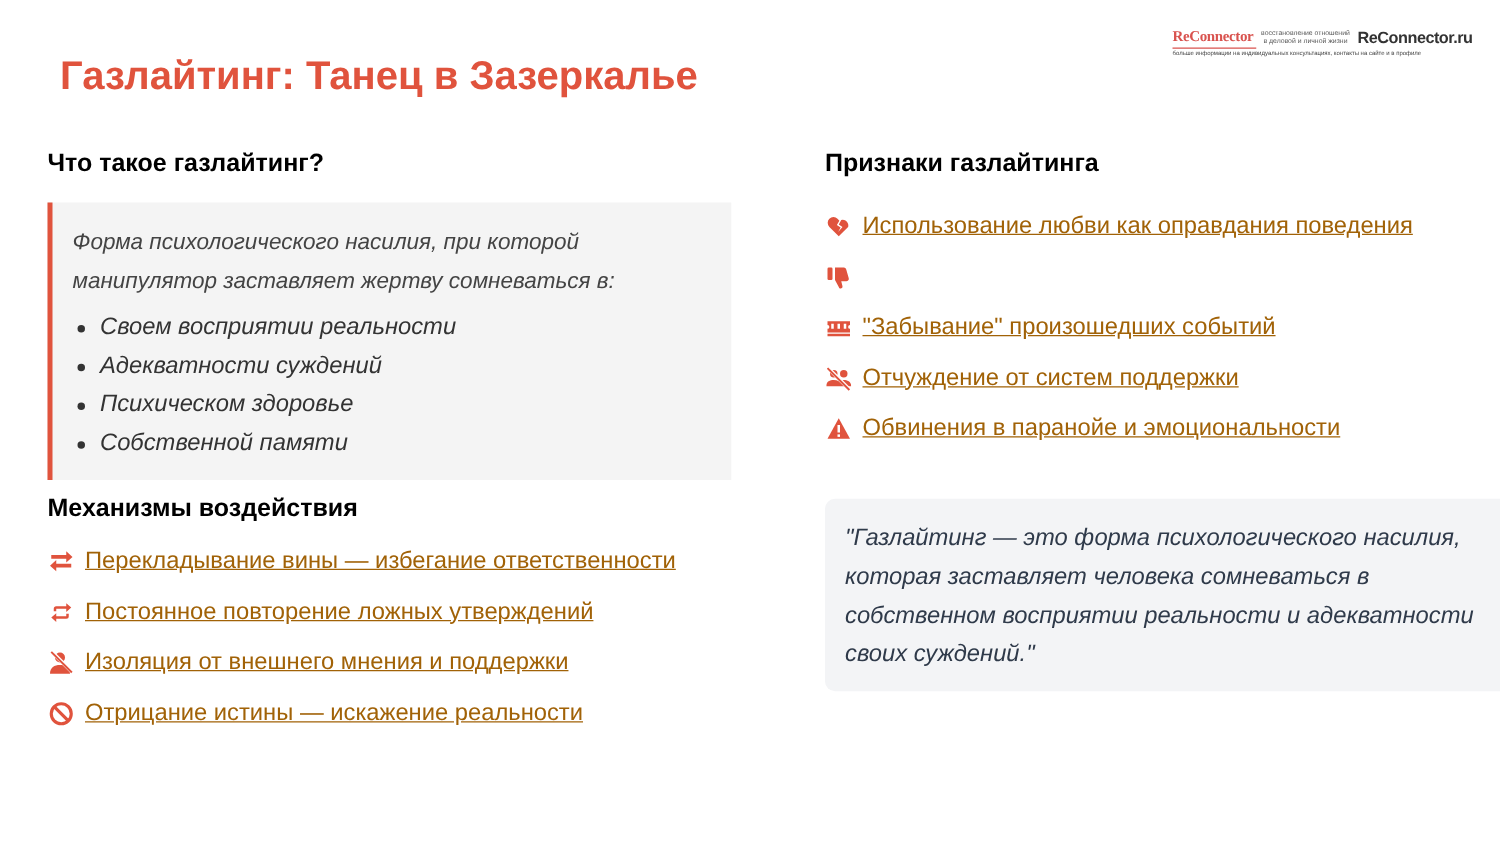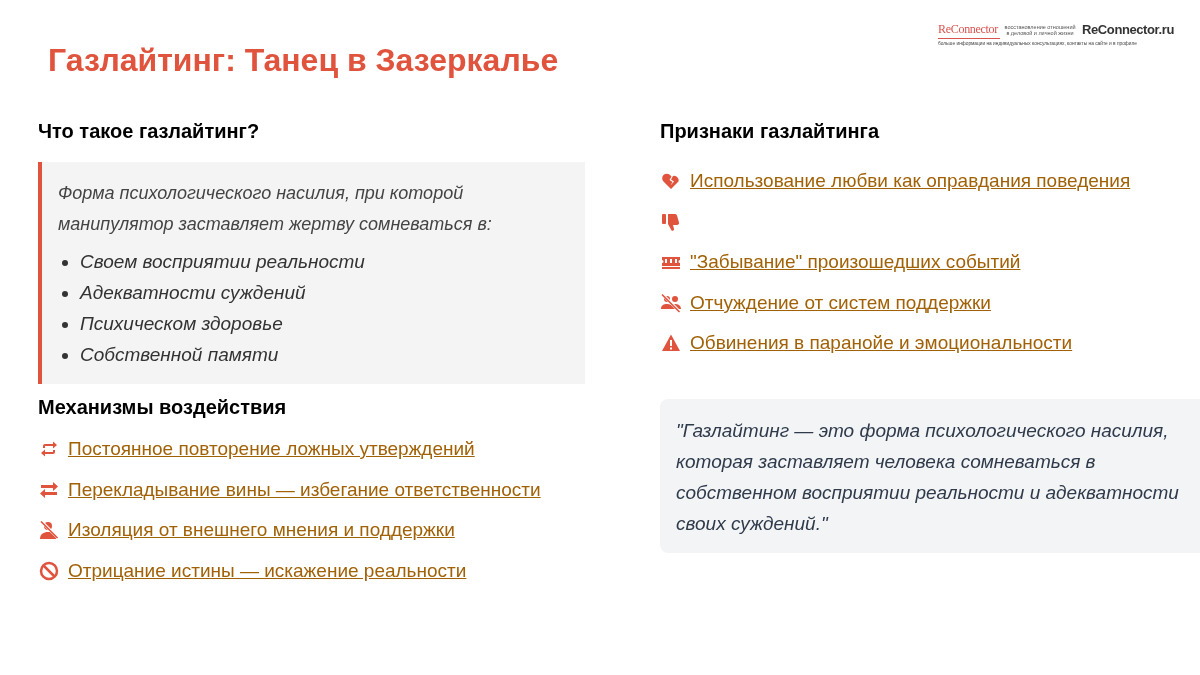--- a/index.html
+++ b/index.html
@@ -1,21 +1,21 @@
 <!DOCTYPE html>
 <html><head>
 <meta charset="utf-8">
 <style>
   * { box-sizing: border-box; margin: 0; padding: 0; }
   html, body { width: 1200px; height: 675px; background: #ffffff; overflow: hidden; }
   body { font-family: "Liberation Sans", sans-serif; color: #333333; position: relative; }
 
   .logo { position: absolute; left: 938px; top: 22px; width: 240px; }
   .logo-row { display: flex; align-items: center; gap: 6px; }
-  .logo-brand { font-family: "Liberation Serif", serif; color: #d9534f; font-size: 12px; font-weight: normal; letter-spacing: -0.3px; position: relative; }
+  .logo-brand { font-family: "Liberation Serif", serif; color: #d9534f; font-size: 12px; font-weight: bold; letter-spacing: -0.3px; position: relative; }
   .logo-brand::after { content: ""; position: absolute; left: 0; right: -2px; bottom: -2px; height: 1px; background: #d9534f; }
   .logo-tag { font-size: 5.5px; line-height: 6px; color: #555; text-align: center; width: 72px; }
   .logo-site { font-size: 13px; font-weight: bold; color: #333; letter-spacing: -0.4px; }
   .logo-sub { font-size: 4.8px; color: #444; margin-top: 4px; white-space: nowrap; }
 
   .title { position: absolute; left: 0; top: 42px; width: 1200px; text-align: left; font-size: 32px; font-weight: bold; color: #e0533d; padding-left: 48px; }
 
   .col-left { position: absolute; left: 38px; top: 116px; width: 547px; }
   .col-right { position: absolute; left: 639px; top: 116px; width: 548px; margin-left: 21px; }
 
@@ -62,32 +62,32 @@
       <li>Психическом здоровье</li>
       <li>Собственной памяти</li>
     </ul>
   </div>
 
   <h2 class="h2 mech-title">Механизмы воздействия</h2>
   <ul class="icon-list">
     <li>
       <span class="icon">
         <svg viewBox="0 0 20 20">
+            <path d="M2 5 h12 V2 l5 4.5 -5 4.5 V8 H2z M18 12 H6 V9 l-5 4.5 5 4.5 v-3 h12z"></path>
+          </svg>
+      </span>
+      <span>Перекладывание вины — избегание ответственности</span>
+    </li>
+    <li>
+      <span class="icon">
+        <svg viewBox="0 0 20 20">
             <path d="M4 9 V7 a2 2 0 0 1 2-2 h8 V2.5 l4 3.5 -4 3.5 V7 H6 v2z M16 11 v2 a2 2 0 0 1 -2 2 H6 v2.5 L2 14 l4-3.5 V13 h8 v-2z"></path>
           </svg>
       </span>
       <span>Постоянное повторение ложных утверждений</span>
-    </li>
-    <li>
-      <span class="icon">
-        <svg viewBox="0 0 20 20">
-            <path d="M2 5 h12 V2 l5 4.5 -5 4.5 V8 H2z M18 12 H6 V9 l-5 4.5 5 4.5 v-3 h12z"></path>
-          </svg>
-      </span>
-      <span>Перекладывание вины — избегание ответственности</span>
     </li>
     <li>
       <span class="icon">
         <svg viewBox="0 0 20 20">
             <circle cx="9" cy="6" r="4"></circle>
             <path d="M1 19 c0-5 3.5-7 8-7 s8 2 8 7z"></path>
             <path d="M2 1 L19 18" stroke="#fff" stroke-width="3"></path>
             <path d="M2 1.5 L18.5 18" stroke="#e0533d" stroke-width="1.6"></path>
           </svg>
       </span>

